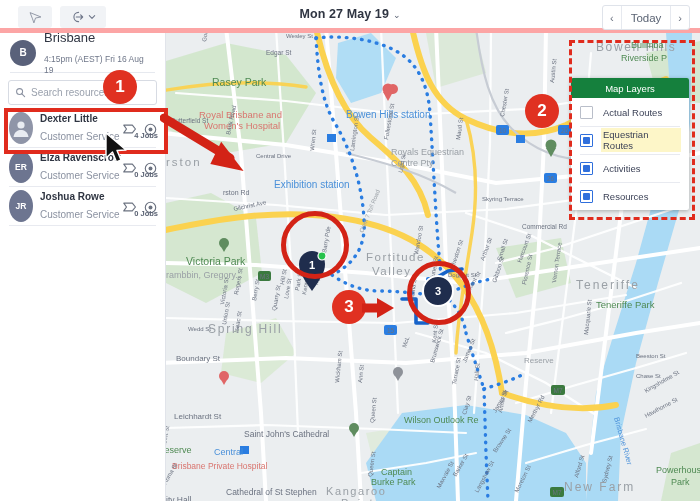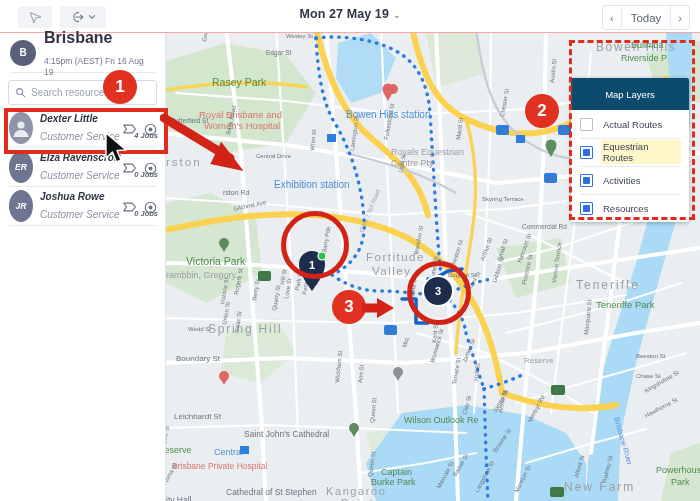--- a/index.html
+++ b/index.html
@@ -6,21 +6,21 @@
   body{
     width:700px;height:501px;overflow:hidden;position:relative;
     font-family:"Liberation Sans", sans-serif;
     background:#ffffff;color:#3c4257;
     -webkit-font-smoothing:antialiased;
   }
   #app{position:absolute;inset:0;width:700px;height:501px;overflow:hidden;}
 
   
   .topbar{position:absolute;left:0;top:0;width:700px;height:33px;background:#fff;
-          border-bottom:1px solid #fca5a5;box-sizing:border-box;}
+          border-bottom:5px solid #fca5a5;box-sizing:border-box;}
   .tb-btn{position:absolute;top:6px;width:34px;height:22px;border:none;background:#f1f3f6;
           border-radius:3px;display:flex;align-items:center;justify-content:center;cursor:pointer;}
   .tb-btn.send{left:18px;}
   .tb-btn.dispatch{left:60px;width:46px;}
   .tb-btn svg{display:block;}
   .tb-date{position:absolute;left:0;right:0;top:7px;text-align:center;font-size:12.5px;
            font-weight:700;color:#2e3murky;color:#2f3542;letter-spacing:.1px;cursor:pointer;}
   .tb-date .caret{font-size:9px;margin-left:4px;color:#5a6273;font-weight:400;}
   .tb-nav{position:absolute;right:10px;top:5px;height:23px;display:flex;align-items:stretch;
           border:1px solid #dfe3ea;border-radius:3px;background:#fff;overflow:hidden;}
@@ -29,30 +29,30 @@
   .tb-nav .sep{padding:0;width:1px;background:#e6e9ef;}
   .tb-nav .today{font-size:11.5px;color:#5b6474;padding:0 9px;}
 
   
   .sidebar{position:absolute;left:0;top:33px;width:166px;height:468px;background:#fff;
            border-right:1px solid #e1e4ea;box-sizing:border-box;z-index:6;}
   .region-head{height:39px;display:flex;align-items:center;padding:0 10px;box-sizing:border-box;}
   .avatar{width:26px;height:26px;border-radius:50%;background:#59617a;color:#fff;font-size:10px;
           font-weight:700;display:flex;align-items:center;justify-content:center;flex:0 0 auto;}
   .rh-txt{margin-left:8px;line-height:1.25;}
-  .rh-name{font-size:16px;font-weight:700;color:#2f3542;}
+  .rh-name{font-size:13px;font-weight:400;color:#2f3542;}
   .rh-sub{font-size:8.5px;color:#6f7789;margin-top:8px;}
   .sb-div{height:1px;background:#e6e9ef;margin:0 10px;}
 
   .search-wrap{padding:7px 8px 6px 8px;}
   .search{height:23px;border:1px solid #d7dbe3;border-radius:3px;display:flex;align-items:center;
           padding:0 6px;background:#fff;}
   .search .ph{font-size:10px;color:#9aa1ad;margin-left:5px;}
 
-  .res-list{position:absolute;left:0;right:0;top:76px;bottom:0;background:#fff;font-style:italic;}
+  .res-list{position:absolute;left:0;right:0;top:76px;bottom:0;background:#fff;}
   .res-row{position:relative;height:38px;display:flex;align-items:center;padding:0 7px 0 9px;
            box-sizing:border-box;cursor:pointer;}
   .res-row.sel{background:#fff;}
   .res-row.sel:before{content:"";position:absolute;left:4px;top:8px;width:2px;height:22px;
                       background:#3f6fe0;border-radius:1px;}
   .res-av{width:24px;height:32px;border-radius:50%;background:#6d7590;color:#fff;font-size:8.5px;
           font-weight:700;display:flex;align-items:center;justify-content:center;flex:0 0 auto;}
   .res-av.photo{background:#8f95a8;}
   .res-av svg{display:block;}
   .res-txt{margin-left:7px;flex:1;min-width:0;line-height:1.25;}
@@ -64,21 +64,21 @@
   .row-div{height:1px;background:#e8eaf0;margin:0 9px;}
 
   
   .map{position:absolute;left:166px;top:33px;width:534px;height:468px;overflow:hidden;
        background:#eceff1;}
   .map svg{position:absolute;left:0;top:0;}
 
   
   .layers{position:absolute;right:11px;top:45px;width:118px;background:#fff;
           border-radius:2px;box-shadow:0 1px 4px rgba(0,0,0,.3);z-index:8;overflow:hidden;}
-  .layers-head{height:32px;background:#0c4a6e;color:#fff;font-size:9.5px;display:flex;
+  .layers-head{height:20px;background:#15803d;color:#fff;font-size:9.5px;display:flex;
                align-items:center;justify-content:center;font-weight:400;}
   .layer-row{height:28px;display:flex;align-items:center;padding:0 8px 0 9px;cursor:pointer;position:relative;}
   .layer-row+.layer-row:before{content:"";position:absolute;left:9px;right:9px;top:0;height:1px;background:#e8eaf0;}
   .cb{width:13px;height:13px;border:1px solid #b9bec9;background:#fff;border-radius:1px;
       flex:0 0 auto;box-sizing:border-box;}
   .cb.on{border:1px solid #2f6fdc;background:#fff;position:relative;}
   .cb.on:after{content:"";position:absolute;left:2px;top:2px;right:2px;bottom:2px;background:#2f6fdc;border-radius:1px;}
   .layer-lbl{font-size:9.5px;color:#3c4257;margin-left:8px;padding:1px 2px;}
   .layer-row.hl .layer-lbl{background:#fdf6c8;}
 

